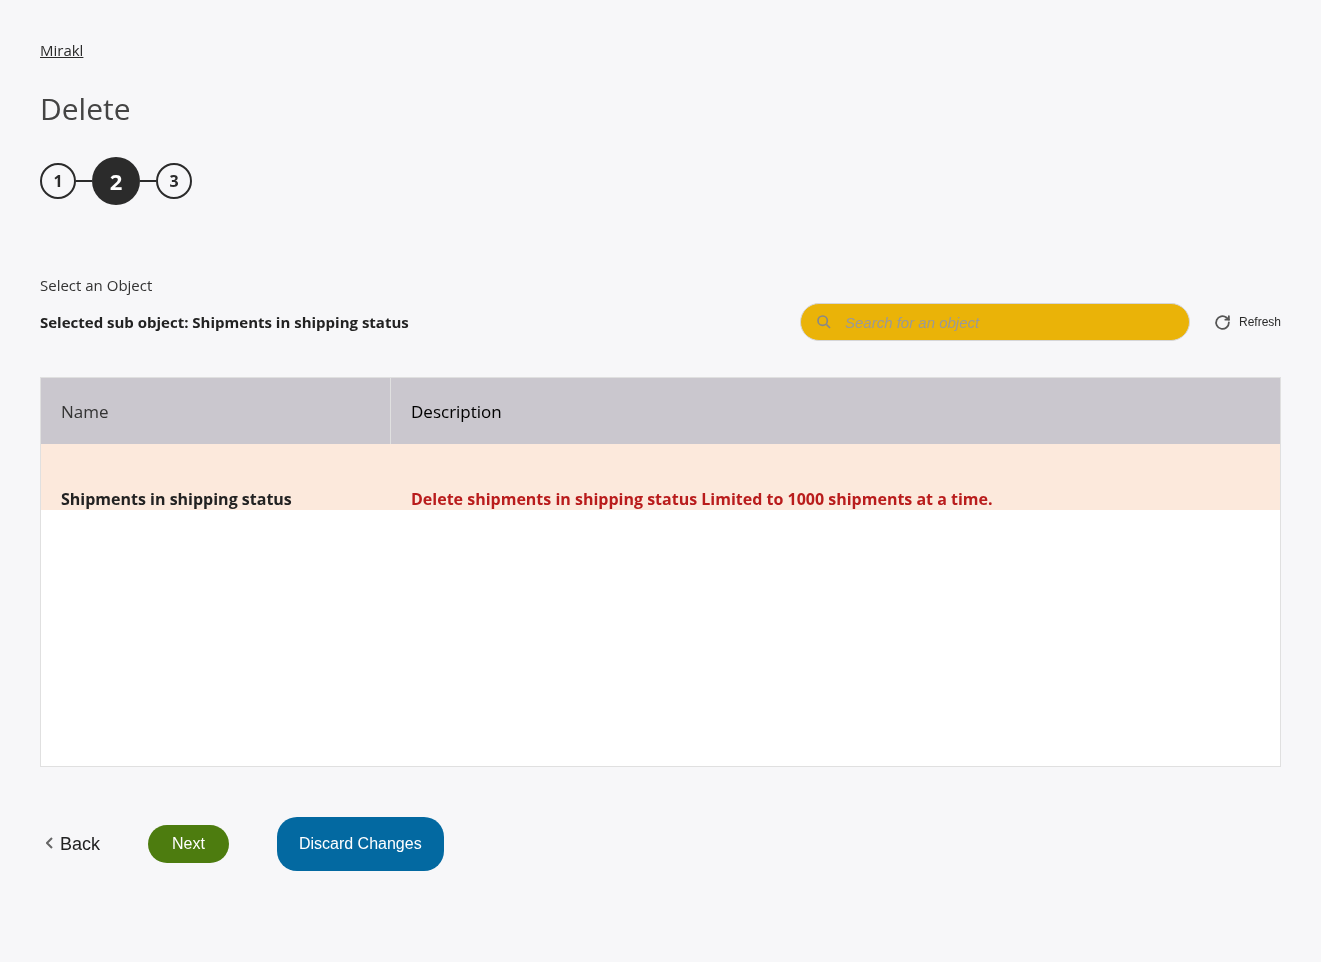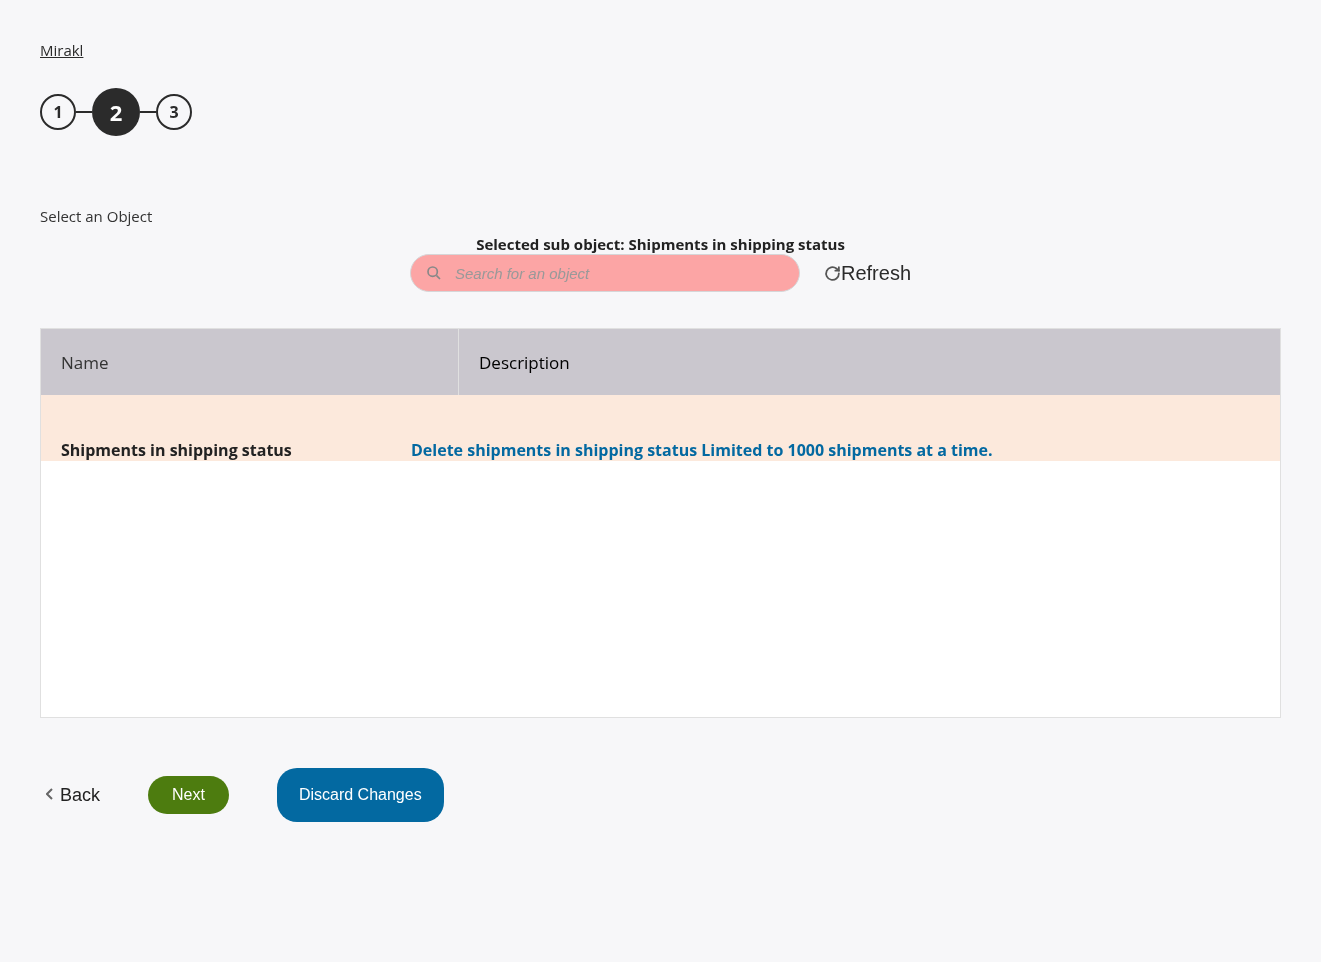--- a/index.html
+++ b/index.html
@@ -65,37 +65,36 @@
     font-size: 15px;
     font-weight: 700;
     color: #222;
     margin-bottom: 24px;
   }
   .row-controls {
     display: flex;
     align-items: center;
     justify-content: space-between;
     margin-bottom: 36px;
-    flex-direction: column;
   }
   .controls-right {
     display: flex;
     align-items: center;
     gap: 24px;
   }
   .search-wrap {
     position: relative;
     width: 390px;
   }
   .search-input {
     width: 100%;
     height: 38px;
     border: 1px solid #d6d6d8;
     border-radius: 19px;
-    background: #fca5a5;
+    background: #eab308;
     padding: 0 18px 0 44px;
     font-size: 15px;
     font-style: italic;
     color: #333;
     outline: none;
   }
   .search-input::placeholder {
     color: #999;
     font-style: italic;
   }
@@ -103,41 +102,42 @@
     position: absolute;
     left: 16px;
     top: 50%;
     transform: translateY(-50%);
     color: #888;
     display: flex;
   }
   .refresh-btn {
     display: flex;
     align-items: center;
-    font-size: 20px;
+    gap: 8px;
+    font-size: 12px;
     color: #2b2b2b;
     cursor: pointer;
     background: none;
     border: none;
   }
   .refresh-icon { display: flex; color: #555; }
   .table {
     width: 100%;
     border: 1px solid #e0e0e0;
     background: #fff;
     min-height: 390px;
   }
   .table-header {
     display: flex;
     background: #cac7ce;
     height: 66px;
     align-items: center;
   }
   .col-name {
-    width: 418px;
+    width: 350px;
     padding-left: 20px;
     font-size: 17px;
     font-weight: 500;
     color: #333;
     border-right: 1px solid #e0e0e0;
     height: 100%;
     display: flex;
     align-items: center;
   }
   .col-desc {
@@ -162,21 +162,21 @@
     padding-left: 20px;
     font-size: 16px;
     font-weight: 700;
     color: #222;
   }
   .cell-desc {
     flex: 1;
     padding-left: 20px;
     font-size: 16px;
     font-weight: 700;
-    color: #0369a1;
+    color: #b91c1c;
   }
   .footer-actions {
     display: flex;
     align-items: center;
     gap: 48px;
     margin-top: 50px;
     padding-left: 6px;
   }
   .back-btn {
     display: flex;
@@ -214,20 +214,21 @@
     cursor: pointer;
     text-align: right;
   }
 </style>
 </head>
 <body>
 
 <div class="page">
   <a href="#" class="breadcrumb">Mirakl</a>
 
+  <h1 class="page-title">Delete</h1>
 
   <div class="stepper">
     <div class="step">1</div>
     <div class="step-connector"></div>
     <div class="step active">2</div>
     <div class="step-connector"></div>
     <div class="step">3</div>
   </div>
 
   <div class="instruction">Select an Object</div>

